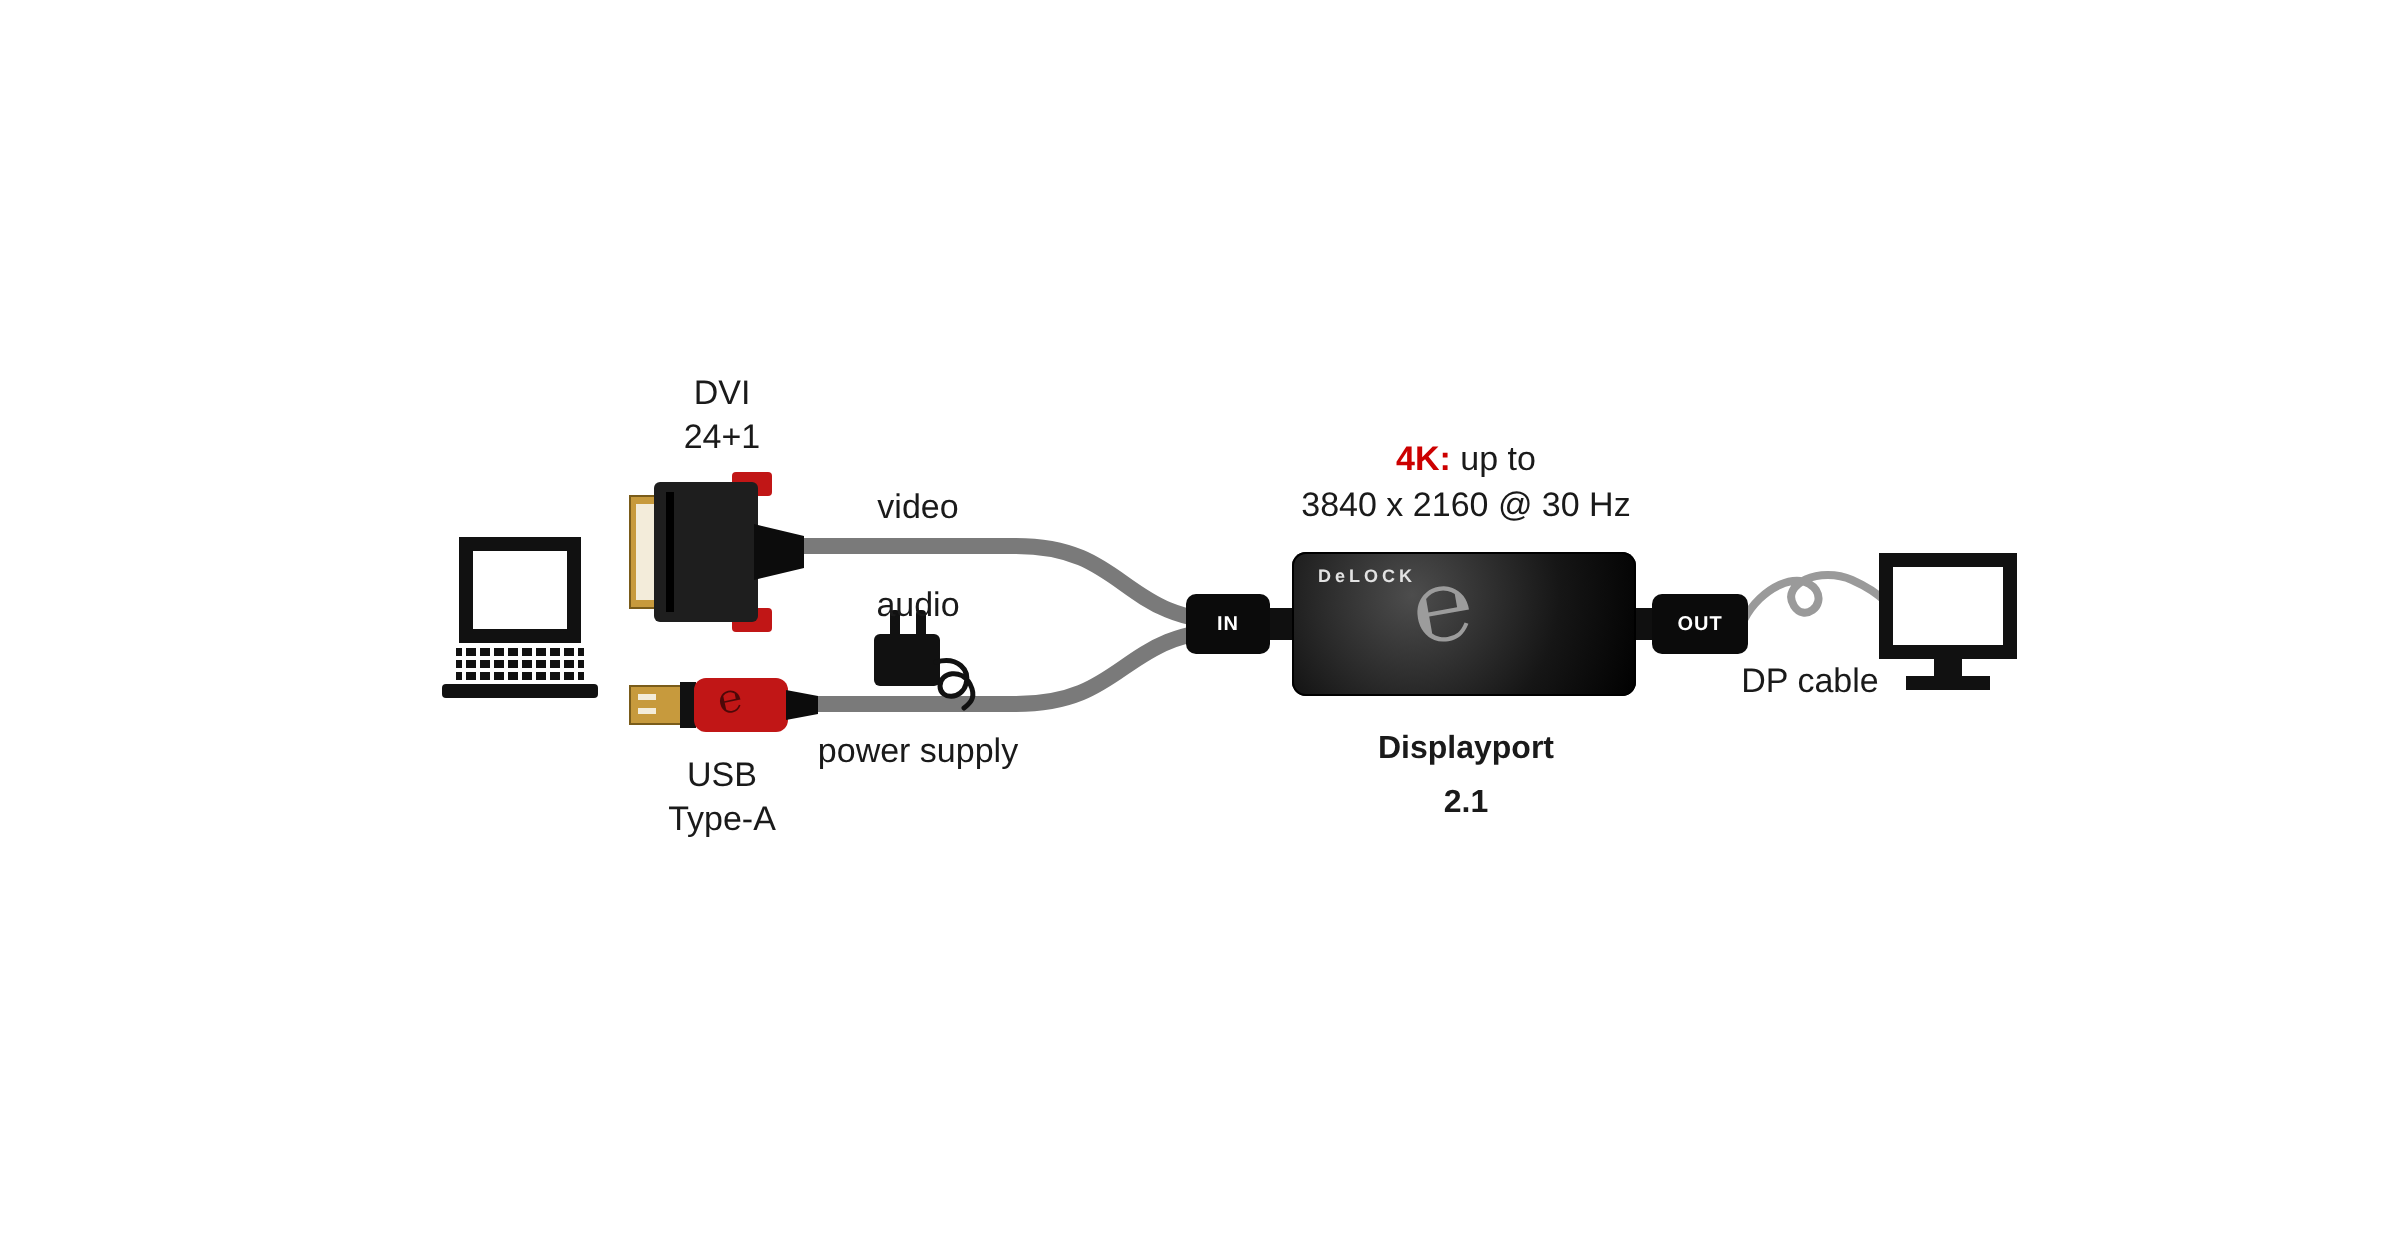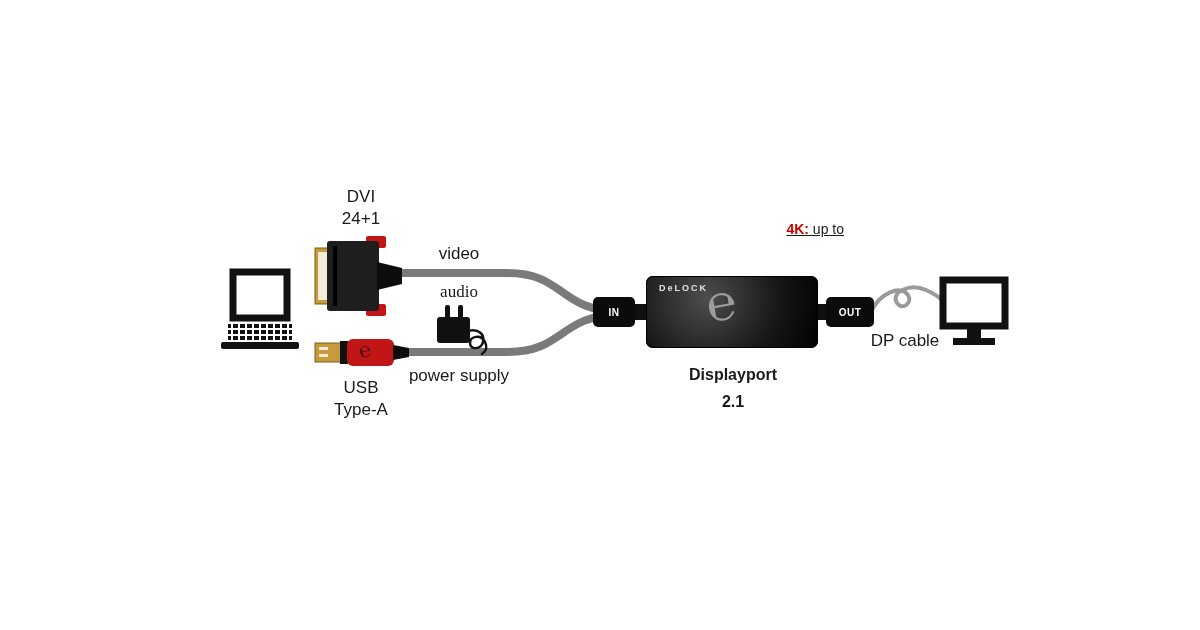--- a/index.html
+++ b/index.html
@@ -27,22 +27,22 @@
     font-weight:bold;letter-spacing:2px;
   }
   .swirl{
     position:absolute;left:60px;top:2px;color:#9c9c9c;font-size:50px;line-height:1;
     transform:rotate(-10deg);
   }
   .usb-swirl{
     position:absolute;z-index:2;left:343px;top:340px;color:#4d0808;
     font-size:20px;line-height:1;transform:rotate(-12deg);font-weight:bold;
   }
-  .spec{position:absolute;z-index:2;left:606px;top:218px;width:222px;text-align:right;
-    font-size:14px;line-height:23px;text-decoration:underline;}
+  .spec{position:absolute;z-index:2;left:606px;top:218px;width:222px;text-align:center;
+    font-size:17px;line-height:23px;}
   .spec .hl{color:var(--accent-red,#cc0000);font-weight:bold;}
   .product{position:absolute;z-index:2;left:606px;top:361px;width:222px;text-align:center;
     font-size:16px;line-height:27px;font-weight:bold;}
 </style>
 </head>
 <body>
 
 <div class="canvas">
 
   <svg class="art" width="1200" height="630" viewBox="0 0 1200 630">
@@ -108,31 +108,32 @@
     </g>
   </svg>
 
   <div class="lbl" style="left:293px;top:186px;width:104px;">
     <div>DVI</div>
     <div>24+1</div>
   </div>
 
   <div class="lbl" style="left:401px;top:243px;width:84px;">video</div>
 
-  <div class="lbl" style="left:401px;top:281px;width:84px;font-family:Liberation Serif, serif;">audio</div>
+  <div class="lbl" style="left:401px;top:292px;width:84px;">audio</div>
 
   <div class="lbl" style="left:371px;top:365px;width:144px;">power supply</div>
 
   <div class="lbl" style="left:293px;top:377px;width:104px;">
     <div>USB</div>
     <div>Type-A</div>
   </div>
 
   <div class="spec">
     <div><span class="hl">4K:</span><span> up to</span></div>
+    <div>3840 x 2160 @ 30 Hz</div>
   </div>
 
   <div class="adapter-box">
     <span class="brand">DeLOCK</span>
     <span class="swirl">℮</span>
   </div>
 
   <span class="usb-swirl">℮</span>
 
   <div class="badge" style="left:577px;top:297px;width:42px;height:30px;">IN</div>

